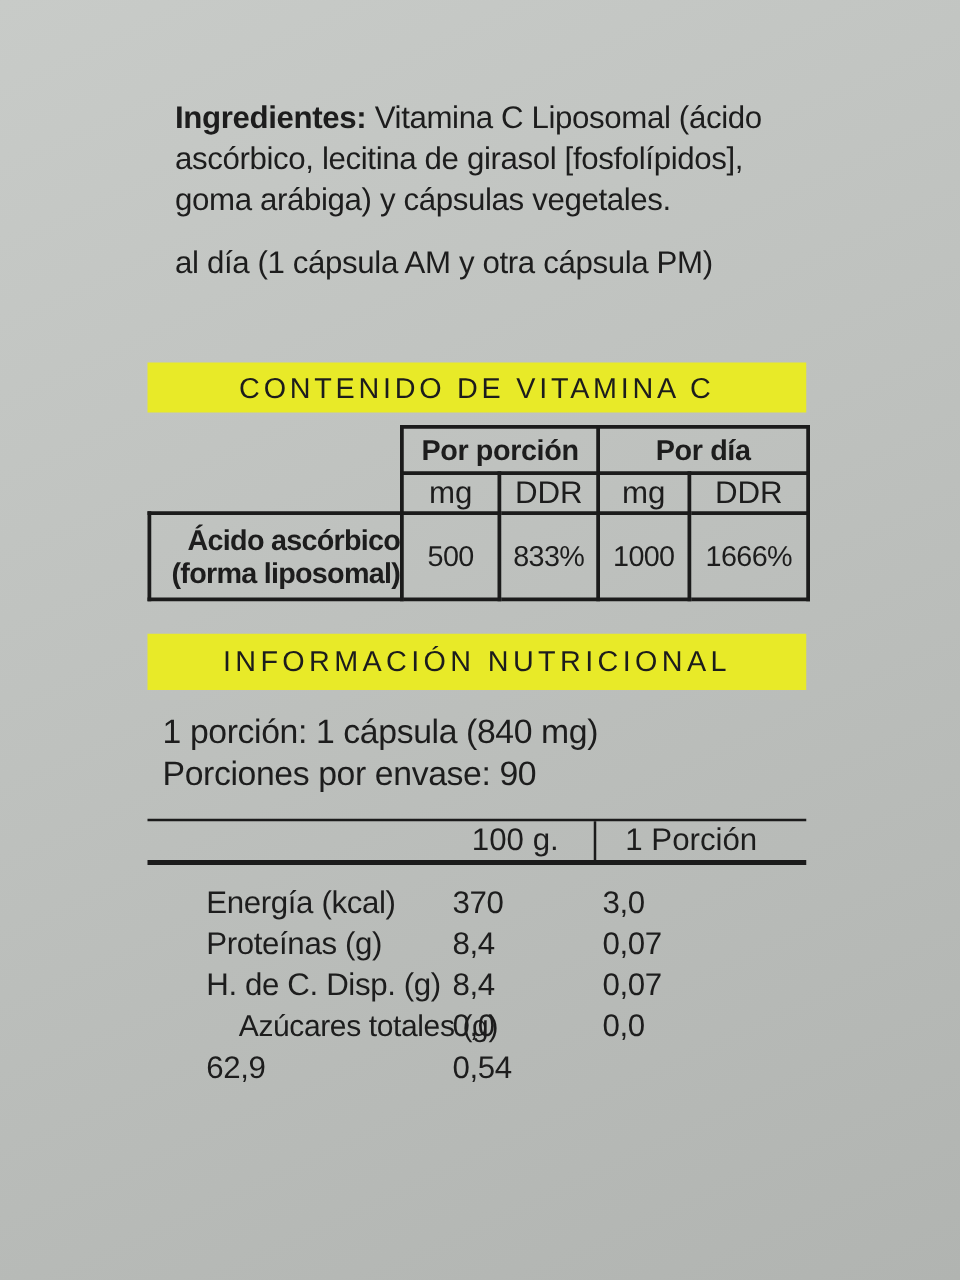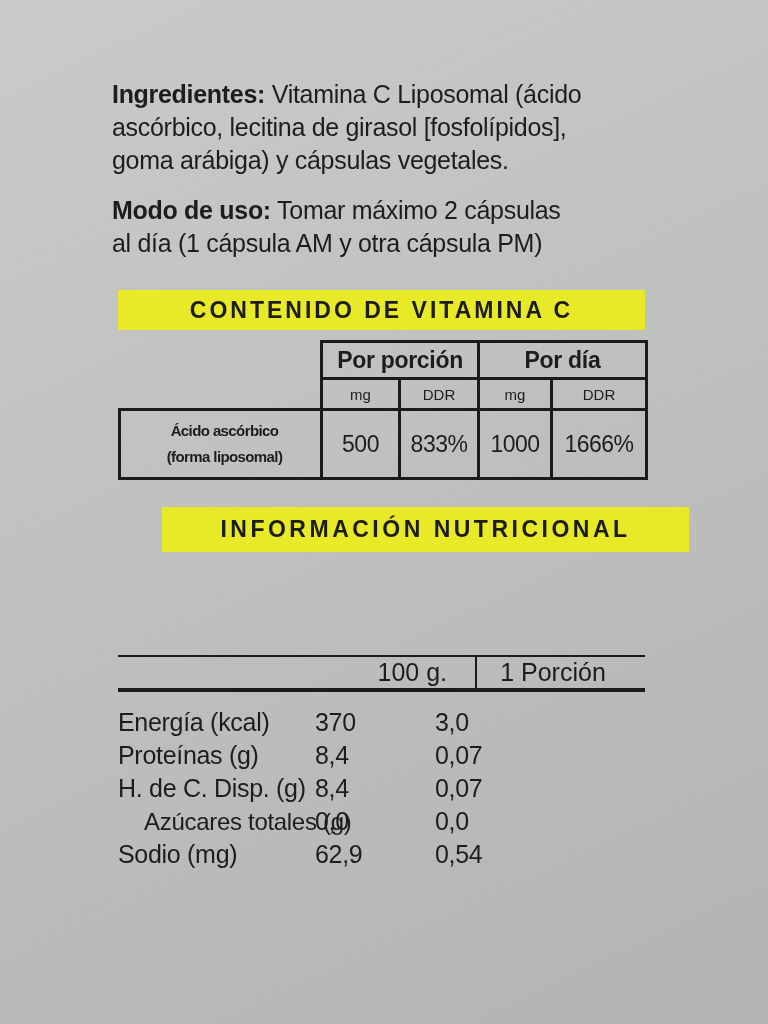--- a/index.html
+++ b/index.html
@@ -7,49 +7,49 @@
     width:768px; height:1024px;
     font-family:"Liberation Sans", sans-serif;
     color:#1d1d1d;
   }
   .page {
     position:relative; width:768px; height:1024px; overflow:hidden;
     background:linear-gradient(155deg, #c8cbc8 0%, #bec1be 45%, #b1b4b1 100%);
   }
 
   
-  .para { position:absolute; left:112px; width:530px; font-size:25px; line-height:33px; letter-spacing:-0.3px; }
+  .para { position:absolute; left:140px; width:530px; font-size:25px; line-height:33px; letter-spacing:-0.3px; }
   .para .bold { font-weight:bold; }
   .para .pline { display:block; white-space:pre; }
   #ingredients { top:78px; }
   #usage { top:194px; }
 
   
   .banner {
     position:absolute; left:118px; width:527px;
     display:flex; align-items:center; justify-content:center;
     background:#e8ea28;
-    font-weight:bold; font-size:23px; letter-spacing:3px; color:#1c1c1c;
+    font-weight:normal; font-size:23px; letter-spacing:3px; color:#1c1c1c;
     text-align:center;
   }
   #vitamin-banner { top:290px; height:40px; }
-  #nutrition-banner { top:507px; height:45px; letter-spacing:3.5px;margin-left:44px; }
+  #nutrition-banner { top:507px; height:45px; letter-spacing:3.5px; }
 
   
   #vitamin-table {
     position:absolute; left:118px; top:340px; width:527px; height:140px;
     border-collapse:collapse; table-layout:fixed;
   }
   #vitamin-table td, #vitamin-table th { border:3px solid #1b1b1b; padding:0; text-align:center; vertical-align:middle;margin-top:13px; }
   #vitamin-table .nocell { border:none; background:transparent; }
   #vitamin-table .grp { font-weight:bold; font-size:23px; height:34px; letter-spacing:-0.3px; }
-  #vitamin-table .sub { font-weight:400; font-size:15px; height:28px; }
+  #vitamin-table .sub { font-weight:400; font-size:25px; height:28px; }
   #vitamin-table .vlabel {
-    font-weight:bold; font-size:15px; line-height:26px; letter-spacing:-0.6px;
-    text-align:center; padding-left:8px; white-space:pre-line;
+    font-weight:bold; font-size:23px; line-height:26px; letter-spacing:-0.6px;
+    text-align:right; padding-left:8px; white-space:pre-line;
   }
   #vitamin-table .val { font-weight:400; font-size:23px; letter-spacing:-0.5px; height:66px; }
 
   
   #serving { position:absolute; left:130px; top:568px; width:520px; font-size:27px; line-height:34px; letter-spacing:-0.3px; }
   #serving .pline { display:block; }
 
   
   #nutrition-table { position:absolute; left:118px; top:655px; width:527px; }
   .nt-head {
@@ -59,39 +59,38 @@
   }
   .nt-head .h1 {
     display:flex; align-items:center; justify-content:flex-end;
     padding-right:28px; font-size:25px;
   }
   .nt-head .h2 {
     border-left:2px solid #1b1b1b;
     display:flex; align-items:center; justify-content:center;
     padding-right:36px; font-size:25px;padding-left:20px;
   }
-  .nt-rows { padding:14px 64px 0 0; }
+  .nt-rows { padding:14px 64px 0 0;margin-left:47px; }
   .nt-row { display:grid; grid-template-columns:197px 120px 146px; line-height:33px; font-size:25px; letter-spacing:-0.3px; }
   .nt-row .lbl { text-align:left; white-space:nowrap; }
   .nt-row .lbl.indent { padding-left:26px; font-size:24px; }
   .nt-row .num { }
 </style>
 </head>
 <body>
 
 <div class="page">
 
   <div class="para" id="ingredients">
     <span class="pline"><span class="bold">Ingredientes:</span><span> Vitamina C Liposomal (ácido</span></span>
     <span class="pline">ascórbico, lecitina de girasol [fosfolípidos],</span>
     <span class="pline">goma arábiga) y cápsulas vegetales.</span>
   </div>
 
   <div class="para" id="usage">
-    <span class="pline"><span class="bold">Modo de uso:</span><span> Tomar máximo 2 cápsulas</span></span>
     <span class="pline">al día (1 cápsula AM y otra cápsula PM)</span>
   </div>
 
   <div class="banner" id="vitamin-banner" style="background: rgb(232, 234, 40);">
     <span>CONTENIDO DE VITAMINA C</span>
   </div>
 
   <table id="vitamin-table">
     <colgroup>
       <col style="width:202px">
@@ -120,20 +119,24 @@
       <td class="val">1000</td>
       <td class="val">1666%</td>
     </tr>
   </tbody>
     </table>
 
   <div class="banner" id="nutrition-banner" style="background: rgb(232, 234, 40);">
     <span>INFORMACIÓN NUTRICIONAL</span>
   </div>
 
+  <div id="serving">
+    <span class="pline">1 porción: 1 cápsula (840 mg)</span>
+    <span class="pline">Porciones por envase: 90</span>
+  </div>
 
   <div id="nutrition-table">
     <div class="nt-head">
       <div class="h1">100 g.</div>
       <div class="h2">1 Porción</div>
     </div>
     <div class="nt-rows">
       <div class="nt-row">
         <span class="lbl">Energía (kcal)</span>
         <span class="num">370</span>
@@ -148,20 +151,19 @@
         <span class="lbl">H. de C. Disp. (g)</span>
         <span class="num">8,4</span>
         <span class="num">0,07</span>
       </div>
       <div class="nt-row">
         <span class="lbl indent">Azúcares totales (g)</span>
         <span class="num">0,0</span>
         <span class="num">0,0</span>
       </div>
       <div class="nt-row">
-        <span class="lbl">Sodio (mg)</span>
         <span class="num">62,9</span>
         <span class="num">0,54</span>
       </div>
     </div>
   </div>
 
 </div>
 
 </body></html>

